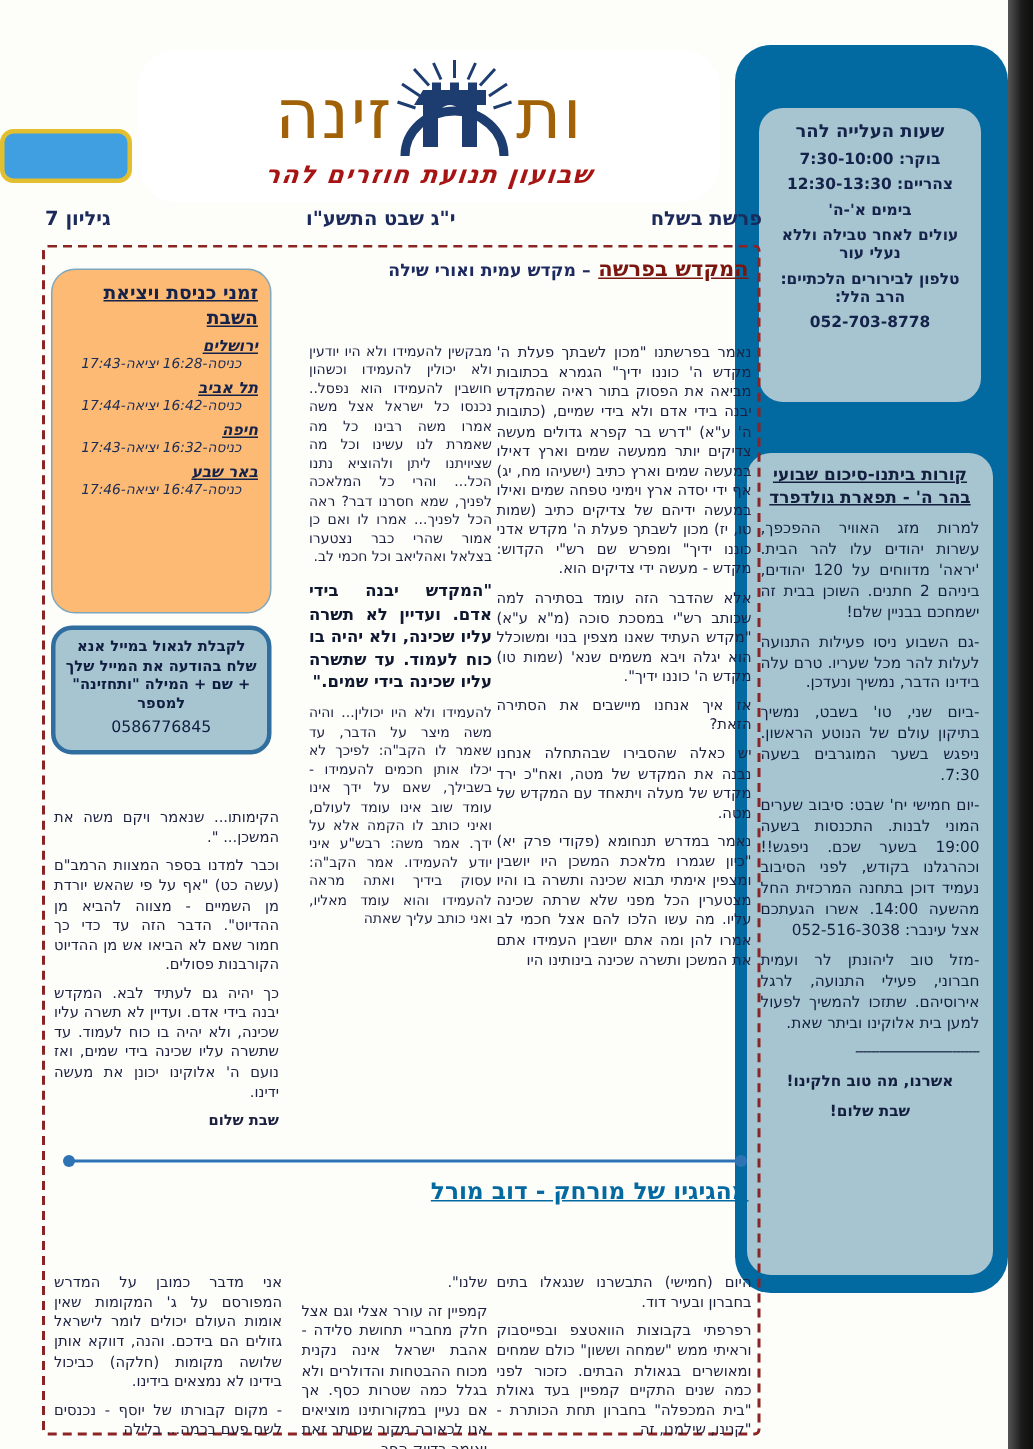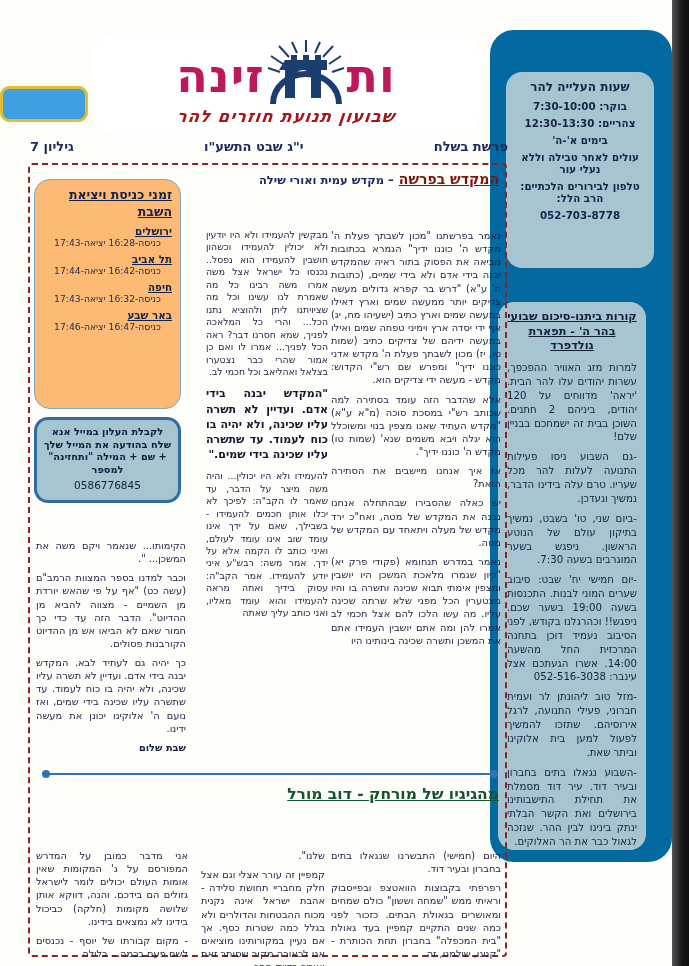--- a/index.html
+++ b/index.html
@@ -11,37 +11,37 @@
     background:linear-gradient(to right,#555 0%,#1a1a1a 55%,#0d0d0d 100%);}
 
   
   .sidebar{position:absolute;left:490px;top:30px;width:182px;height:832px;
     background:#0369a1;border-radius:24px;}
   .aliyah-box{position:absolute;left:16px;top:42px;width:148px;height:196px;
     background:#a6c5d1;border-radius:16px;padding:8px 6px;box-sizing:border-box;
     text-align:center;color:#15224a;overflow:hidden;}
   .a-title{font-weight:bold;font-size:12px;margin-bottom:6px;}
   .a-line{font-size:10.3px;font-weight:bold;margin:5px 0;}
-  .news-box{position:absolute;left:8px;top:272px;width:148px;height:548px;
+  .news-box{position:absolute;left:8px;top:272px;width:164px;height:548px;
     background:#a6c5d1;border-radius:16px;padding:8px 9px;box-sizing:border-box;
     color:#141f3e;overflow:hidden;}
   .n-title{font-weight:bold;font-size:11.3px;text-decoration:underline;
     text-align:center;margin-bottom:7px;line-height:1.3;}
   .news-box p{font-size:10.2px;line-height:1.36;text-align:justify;margin:0 0 6px 0;}
   .n-sep{white-space:nowrap;overflow:hidden;letter-spacing:-1px;}
   .n-bold{font-weight:bold;text-align:center !important;}
 
   
   .corner-tab{position:absolute;left:0;top:86px;width:82px;height:30px;
     background:#3f9fe0;border:3px solid #e2bf2e;border-radius:9px;}
   .logo-card{position:absolute;left:92px;top:33px;width:388px;height:102px;
     background:#ffffff;border-radius:26px;z-index:3;
     display:flex;flex-direction:column;align-items:center;justify-content:center;}
   .logo-row{display:flex;align-items:center;direction:rtl;line-height:1;margin-top:-4px;}
-  .logo-word{font-size:46px;font-weight:bold;color:#be185d;letter-spacing:1px;}
+  .logo-word{font-size:46px;font-weight:normal;color:#a16207;letter-spacing:1px;}
   .logo-gate{margin:0 2px;}
   .logo-subtitle{color:#a61414;font-weight:bold;font-style:italic;
     font-size:16.5px;letter-spacing:1px;margin-top:-6px;transform:skewX(-8deg);}
 
   
   .header-strip{position:absolute;left:30px;top:139px;width:478px;
     display:flex;justify-content:space-between;direction:rtl;
     font-weight:bold;font-size:13px;color:#1b2a5a;z-index:2;}
 
   
@@ -59,39 +59,39 @@
   .colB .pull-quote{font-size:11px;font-weight:bold;color:#101830;margin:8px 0;line-height:1.38;}
   .colC{top:340px;left:6px;width:150px;height:252px;}
   .sign-off{font-weight:bold;}
 
   
   .shabbat-box{position:absolute;left:4px;top:14px;width:147px;height:230px;
     background:#fdba74;border:1px solid #7fa8bd;border-radius:16px;
     padding:7px 8px;box-sizing:border-box;color:#15224a;text-align:center;overflow:hidden;}
   .s-title{font-weight:bold;font-size:12.5px;text-decoration:underline;
     text-align:right;line-height:1.35;margin-bottom:4px;}
-  .city{margin-bottom:5px;}
+  .city{margin-bottom:5px;font-style:italic;}
   .city-name{font-weight:bold;font-size:10.3px;text-decoration:underline;text-align:right;}
   .city-times{font-size:9.2px;color:#1b2c55;}
   .mail-box{position:absolute;left:4px;top:252px;width:147px;height:86px;
     background:#a6c5d1;border:3px solid #2f6e9e;border-radius:14px;
     padding:6px 5px;box-sizing:border-box;color:#101d40;text-align:center;overflow:hidden;}
   .mail-text{font-size:9.8px;font-weight:bold;line-height:1.3;}
   .mail-phone{font-size:10.5px;font-weight:normal;margin-top:2px;}
 
   
   .divider{position:absolute;left:14px;top:608px;width:452px;height:2px;background:#2e74b5;}
   .divider::before,.divider::after{content:"";position:absolute;top:-3px;width:8px;height:8px;
     border-radius:50%;background:#2e74b5;}
   .divider::before{left:-2px;}
   .divider::after{right:-2px;}
 
   
   .bottom-heading{position:absolute;top:620px;right:6px;white-space:nowrap;
-    color:#14532d;font-weight:bold;font-size:15.5px;text-decoration:underline;}
+    color:#0369a1;font-weight:bold;font-size:15.5px;text-decoration:underline;}
   .colD1{top:650px;right:4px;width:170px;height:136px;}
   .colD2{top:650px;right:180px;width:124px;height:136px;}
   .colD3{top:650px;left:6px;width:152px;height:136px;}
   .continued{font-weight:bold;font-size:10px;color:#101d40;}
 </style>
 </head>
 <body>
 
 <div class="page">
 
@@ -105,21 +105,20 @@
       <div class="a-line">טלפון לבירורים הלכתיים: הרב הלל:</div>
       <div class="a-line">052-703-8778</div>
     </div>
     <div class="news-box">
       <div class="n-title">קורות ביתנו-סיכום שבועי בהר ה' - תפארת גולדפרד</div>
       <p>למרות מזג האוויר ההפכפך, עשרות יהודים עלו להר הבית. 'יראה' מדווחים על 120 יהודים, ביניהם 2 חתנים. השוכן בבית זה ישמחכם בבניין שלם!</p>
       <p>-גם השבוע ניסו פעילות התנועה לעלות להר מכל שעריו. טרם עלה בידינו הדבר, נמשיך ונעדכן.</p>
       <p>-ביום שני, טו' בשבט, נמשיך בתיקון עולם של הנוטע הראשון. ניפגש בשער המוגרבים בשעה 7:30.</p>
       <p>-יום חמישי יח' שבט: סיבוב שערים המוני לבנות. התכנסות בשעה 19:00 בשער שכם. ניפגש!! וכהרגלנו בקודש, לפני הסיבוב נעמיד דוכן בתחנה המרכזית החל מהשעה 14:00. אשרו הגעתכם אצל עינבר: 052-516-3038</p>
       <p>-מזל טוב ליהונתן לר ועמית חברוני, פעילי התנועה, לרגל אירוסיהם. שתזכו להמשיך לפעול למען בית אלוקינו וביתר שאת.</p>
-      <p>-השבוע נגאלו בתים בחברון ובעיר דוד. עיר דוד מסמלת את תחילת התישבותינו בירושלים ואת הקשר הבלתי ינתק בינינו לבין ההר. שנזכה לגאול כבר את הר האלוקים.</p>
       <p class="n-sep">-------------------------------</p>
       <p class="n-bold">אשרנו, מה טוב חלקינו!</p>
       <p class="n-bold">שבת שלום!</p>
     </div>
   </div>
 
   <div class="corner-tab"></div>
 
   <div class="logo-card">
     <div class="logo-row">
@@ -187,21 +186,21 @@
         <div class="city-name">חיפה</div>
         <div class="city-times">כניסה-16:32 יציאה-17:43</div>
       </div>
       <div class="city">
         <div class="city-name">באר שבע</div>
         <div class="city-times">כניסה-16:47 יציאה-17:46</div>
       </div>
     </div>
 
     <div class="mail-box">
-      <div class="mail-text">לקבלת העלון במייל אנא שלח בהודעה את המייל שלך + שם + המילה "ותחזינה" למספר</div>
+      <div class="mail-text">לקבלת לגאול במייל אנא שלח בהודעה את המייל שלך + שם + המילה "ותחזינה" למספר</div>
       <div class="mail-phone">0586776845</div>
     </div>
 
     <div class="col colC">
       <p>הקימותו... שנאמר ויקם משה את המשכן... ".</p>
       <p>וכבר למדנו בספר המצוות הרמב"ם (עשה כט) "אף על פי שהאש יורדת מן השמיים - מצווה להביא מן ההדיוט". הדבר הזה עד כדי כך חמור שאם לא הביאו אש מן ההדיוט הקורבנות פסולים.</p>
       <p>כך יהיה גם לעתיד לבא. המקדש יבנה בידי אדם. ועדיין לא תשרה עליו שכינה, ולא יהיה בו כוח לעמוד. עד שתשרה עליו שכינה בידי שמים, ואז נועם ה' אלוקינו יכונן את מעשה ידינו.</p>
       <p class="sign-off">שבת שלום</p>
     </div>
 

